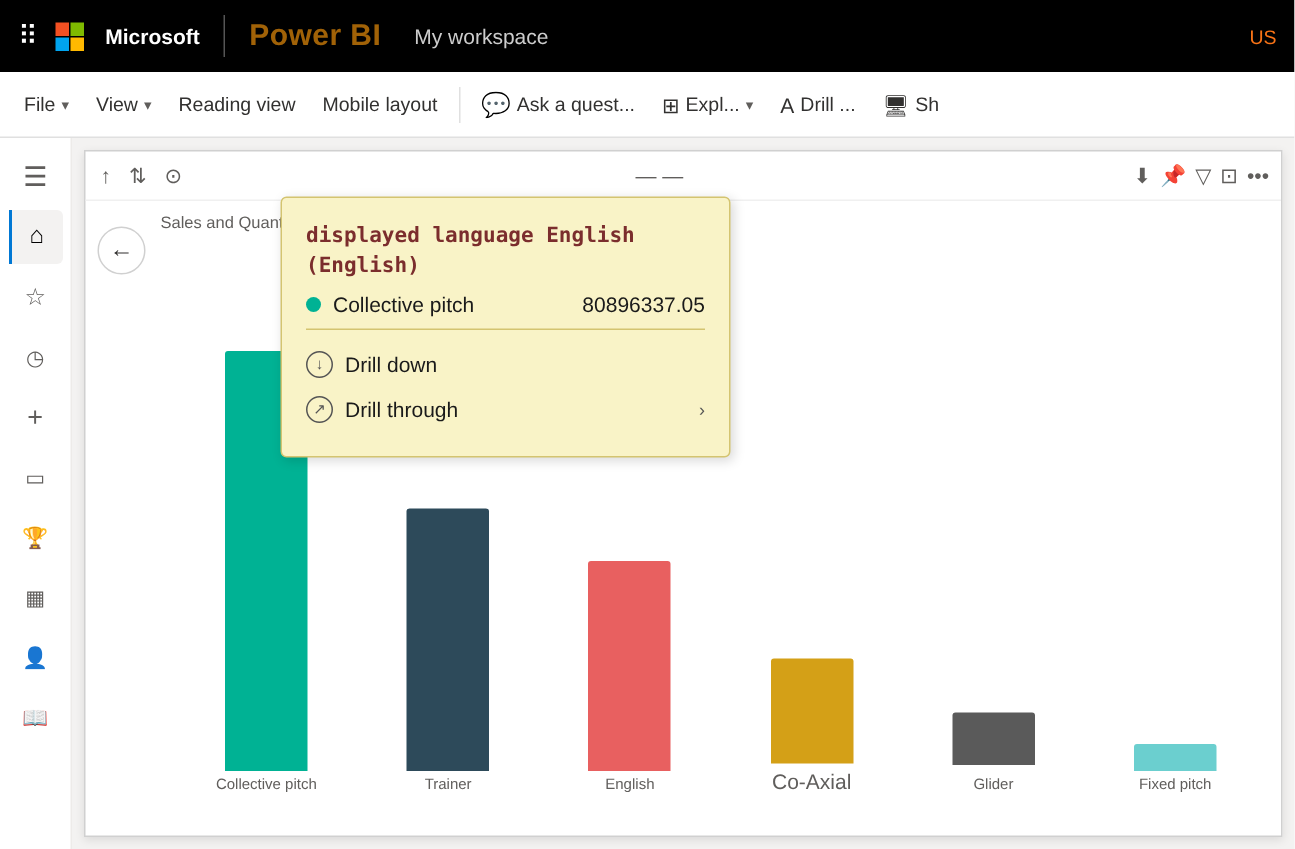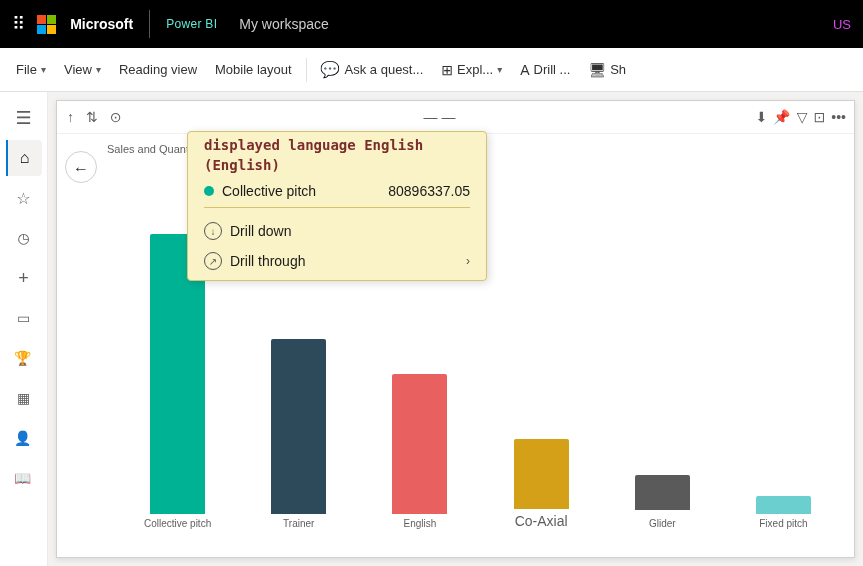--- a/index.html
+++ b/index.html
@@ -6,23 +6,23 @@
     body { width: 863px; height: 566px; overflow: hidden; font-family: 'Segoe UI', Arial, sans-serif; background: #f3f2f1; }
 
     
     .top-bar {
       display: flex; align-items: center; background: #000; height: 48px; padding: 0 12px; gap: 8px;
     }
     .grid-icon { color: #fff; font-size: 18px; margin-right: 4px; cursor: pointer; }
     .ms-logo { display: flex; gap: 2px; margin-right: 6px; }
     .ms-logo-sq { width: 9px; height: 9px; }
     .top-bar-divider { width: 1px; height: 28px; background: #555; margin: 0 8px; }
-    .powerbi-text { color: #5eead4; font-size: 12px; font-weight: 400; letter-spacing: 0.3px; }
+    .powerbi-text { color: #a16207; font-size: 20px; font-weight: 700; letter-spacing: 0.3px; }
     .workspace-text { color: #ccc; font-size: 14px; margin-left: 14px; }
-    .top-bar-right { margin-left: auto; color: #d946ef; font-size: 13px; }
+    .top-bar-right { margin-left: auto; color: #f97316; font-size: 13px; }
 
     
     .toolbar {
       display: flex; align-items: center; background: #fff; height: 44px; padding: 0 8px; gap: 2px;
       border-bottom: 1px solid #e0e0e0;
     }
     .toolbar-btn {
       display: flex; align-items: center; gap: 4px; padding: 4px 8px; border-radius: 3px;
       cursor: pointer; font-size: 13px; color: #323130; white-space: nowrap;
       background: none; border: none;
@@ -69,21 +69,21 @@
       font-size: 16px; color: #323130; z-index: 10;
     }
     .bar-group {
       display: flex; flex-direction: column; align-items: center; flex: 1;
     }
 
     
     .tooltip {
       position: absolute; left: 130px; top: 30px;
       background: #f9f3c7; border: 1px solid #d4c470;
-      border-radius: 4px; padding: 4px 16px; min-width: 300px; z-index: 100;
+      border-radius: 4px; padding: 16px 16px; min-width: 300px; z-index: 100;
       box-shadow: 2px 2px 8px rgba(0,0,0,0.15);
     }
     .tooltip-title {
       font-size: 14px; font-weight: 700; color: #7b2d2d; font-family: monospace;
       margin-bottom: 8px; line-height: 1.4;
     }
     .tooltip-row {
       display: flex; align-items: center; gap: 8px; margin-bottom: 6px;
     }
     .tooltip-dot {

